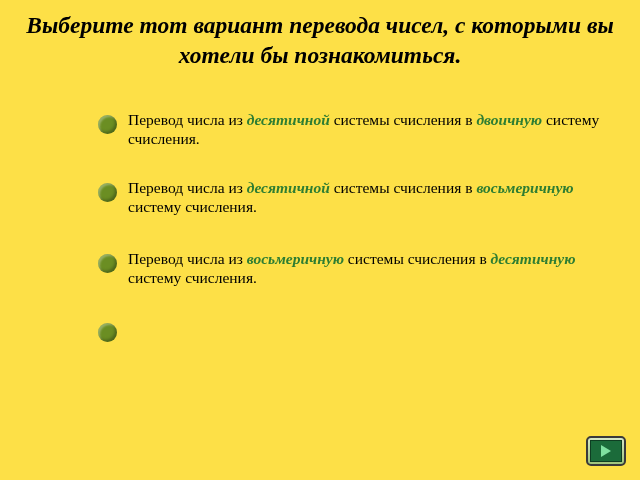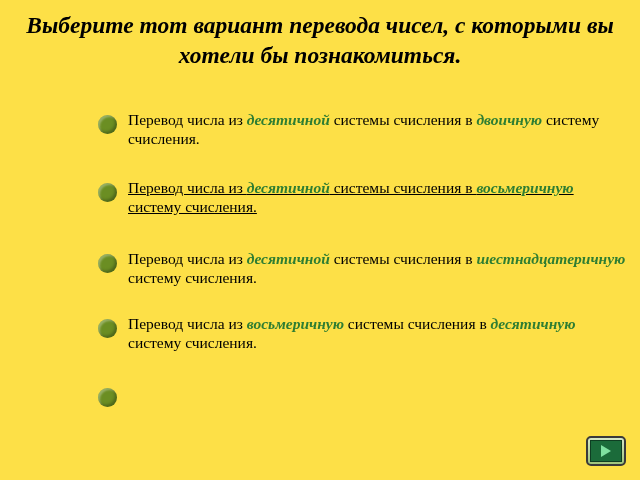--- a/index.html
+++ b/index.html
@@ -61,21 +61,21 @@
     font-size: 15.5px;
     line-height: 19px;
     color: #000000;
   }
   .em-green {
     color: #2E7D32;
     font-weight: bold;
     font-style: italic;
   }
   #item-0 { margin-bottom: 20px; }
-  #item-1 { margin-bottom: 23px; text-decoration: underline; }
+  #item-1 { margin-bottom: 23px; }
   #item-2 { margin-bottom: 17px; }
   #item-3 { margin-bottom: 21px; }
   #item-4 { margin-bottom: 21px; }
   #item-5 { margin-bottom: 0px; }
 
   #next-button {
     position: absolute;
     right: 14px;
     bottom: 14px;
     width: 40px;
@@ -114,24 +114,20 @@
 
   <div id="list">
     <div class="item" id="item-0">
       <span class="bullet"></span>
       <span class="text"><span>Перевод числа из </span><span class="em-green">десятичной</span><span> системы счисления в </span><span class="em-green">двоичную</span><span> систему счисления.</span></span>
     </div>
     <div class="item" id="item-1">
       <span class="bullet"></span>
       <span class="text"><span>Перевод числа из </span><span class="em-green">десятичной</span><span> системы счисления в </span><span class="em-green">восьмеричную</span><span> систему счисления.</span></span>
     </div>
-    <div class="item" id="item-2">
-      <span class="bullet"></span>
-      <span class="text"><span>Перевод числа из </span><span class="em-green">десятичной</span><span> системы счисления в </span><span class="em-green">шестнадцатеричную</span><span> систему счисления.</span></span>
-    </div>
     <div class="item" id="item-4">
       <span class="bullet"></span>
       <span class="text"><span> Перевод числа из </span><span class="em-green">восьмеричную</span><span> системы счисления в </span><span class="em-green"> десятичную</span><span> систему счисления.</span></span>
     </div>
     <div class="item" id="item-5">
       <span class="bullet"></span>
     </div>
   </div>
 
   <div id="next-button">

